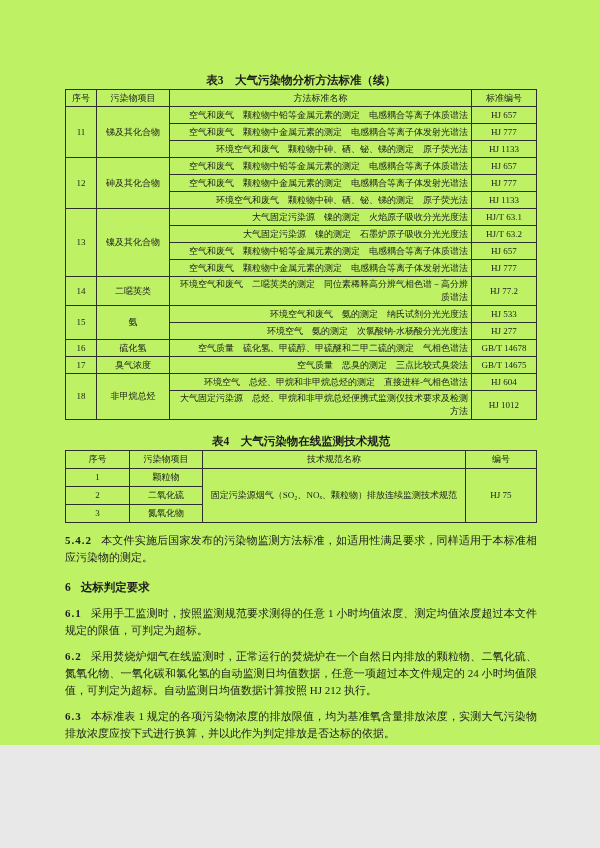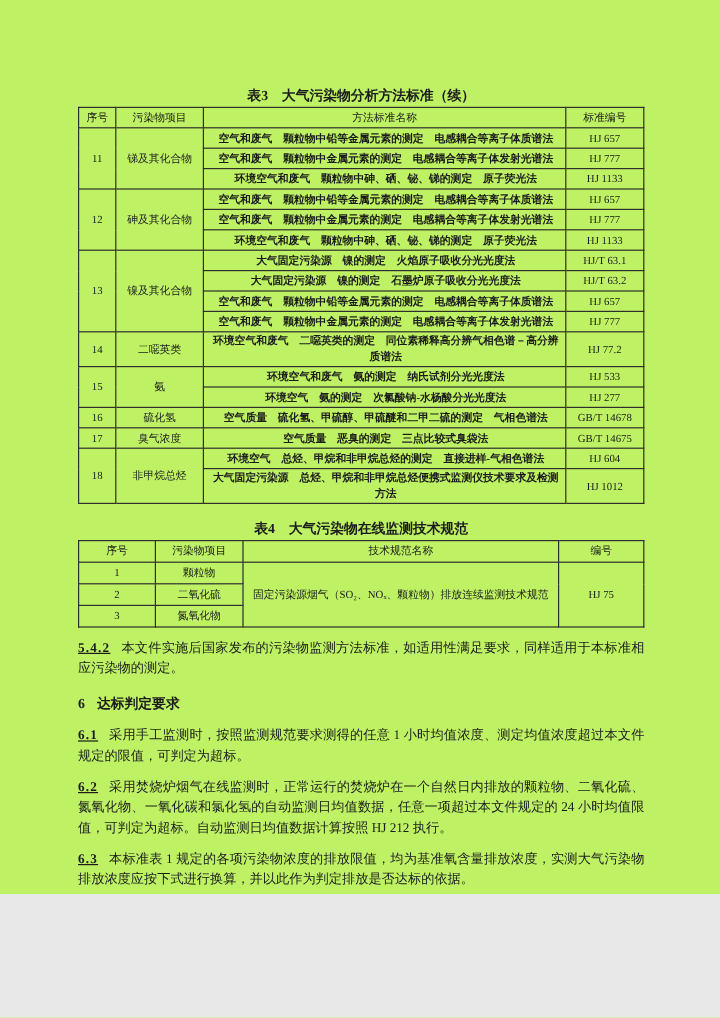--- a/index.html
+++ b/index.html
@@ -11,23 +11,23 @@
   }
   .content{position:absolute;left:65px;top:0;width:472px;}
   .tbl-title{margin-top:73px;text-align:center;font-weight:bold;font-size:11.5px;line-height:15px;}
   .tbl-title.second{margin-top:14px;}
   table{border-collapse:collapse;width:471px;margin-top:1px;table-layout:fixed;}
   td,th{border:1px solid #2e2e2e;font-size:9px;font-weight:normal;
         text-align:center;vertical-align:middle;padding:1px 3px;line-height:13px;}
   table{border:1.5px solid #2e2e2e;}
   .t3 td,.t3 th{height:14px;}
   .t4 td,.t4 th{height:15px;}
-  td.method{text-align:center;padding-left:5px;font-weight:bold;}
+  td.method{text-align:right;padding-left:5px;}
   .para{font-size:11px;line-height:17px;text-align:justify;margin:0;margin-top:9px;}
-  .para .lbl{font-weight:bold;margin-right:9px;letter-spacing:1px;text-decoration:underline;}
+  .para .lbl{font-weight:bold;margin-right:9px;letter-spacing:1px;}
   .h6{margin-top:13px;font-size:11.5px;font-weight:bold;line-height:17px;}
   .h6 .lbl{margin-right:10px;}
   .formula{margin-top:17px;display:flex;justify-content:center;align-items:center;
            font-size:11.5px;}
   .frac{display:inline-flex;margin:0 4px;gap:24px;}
   .frac .den{border-top:1px solid #a16207;}
   .frac .num,.frac .den{padding:1px 3px;font-size:10.5px;line-height:13px;}
   .formula sub{font-size:7px;}
   .eq{margin:0 3px;}
   .pageno{position:absolute;left:69px;top:795px;font-size:10px;}

